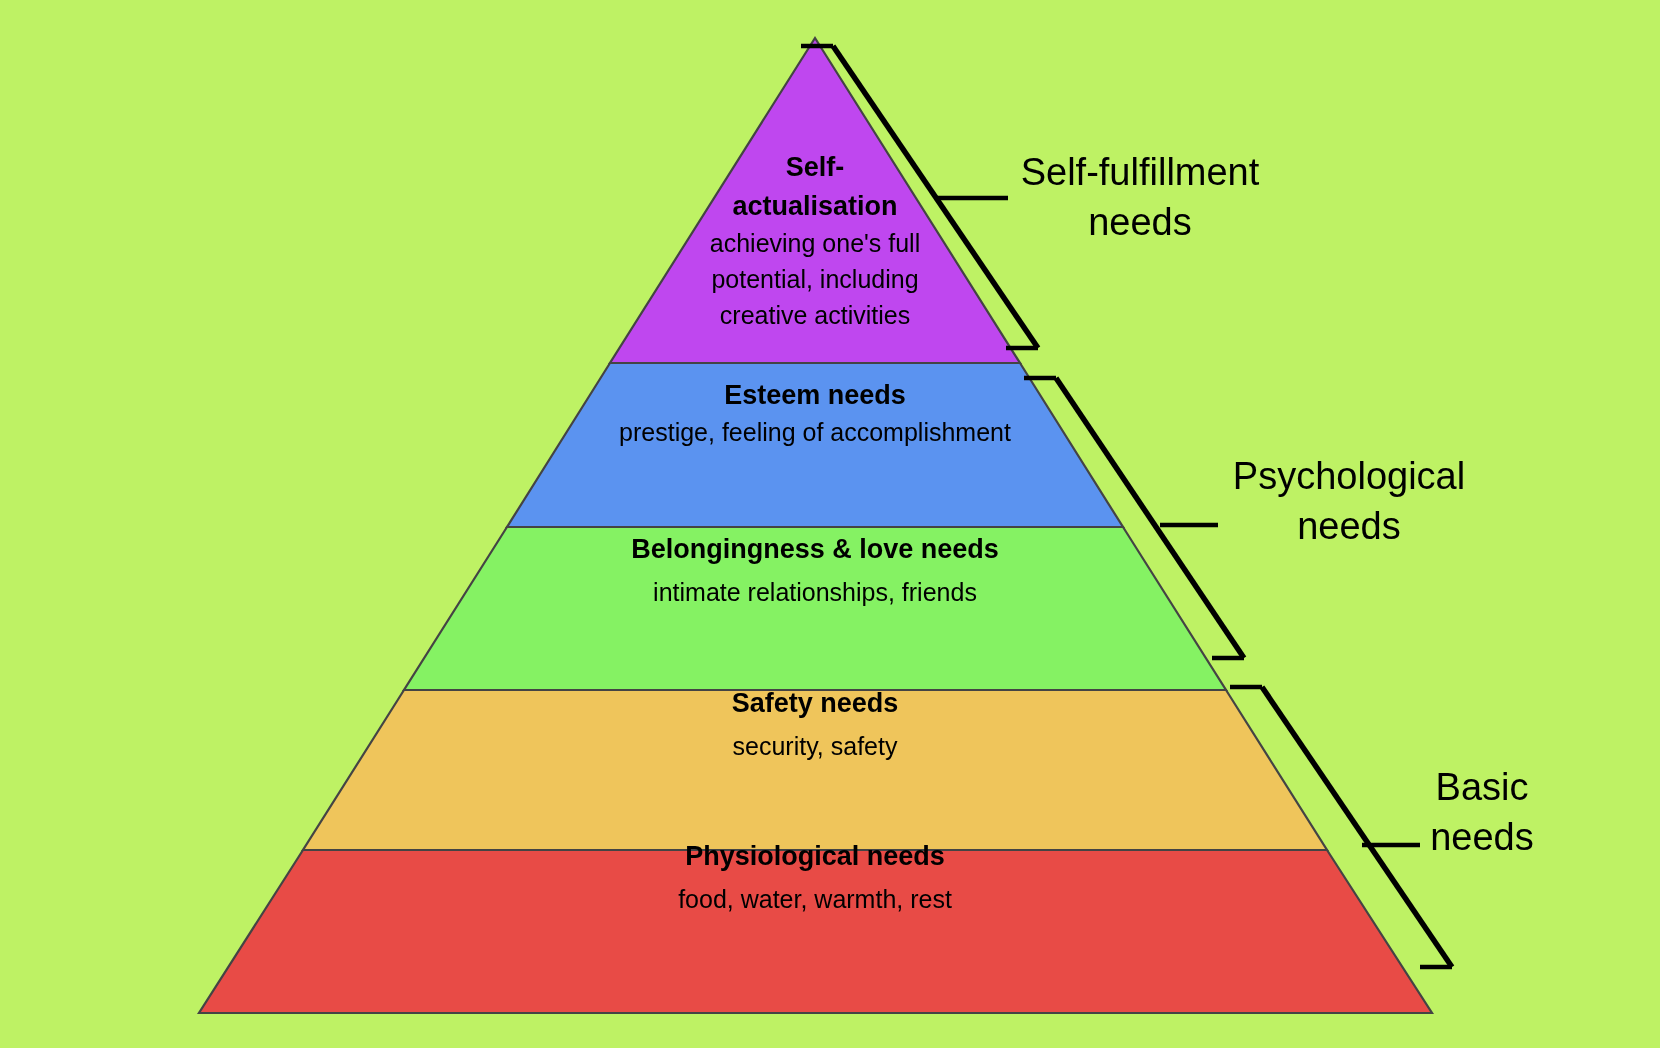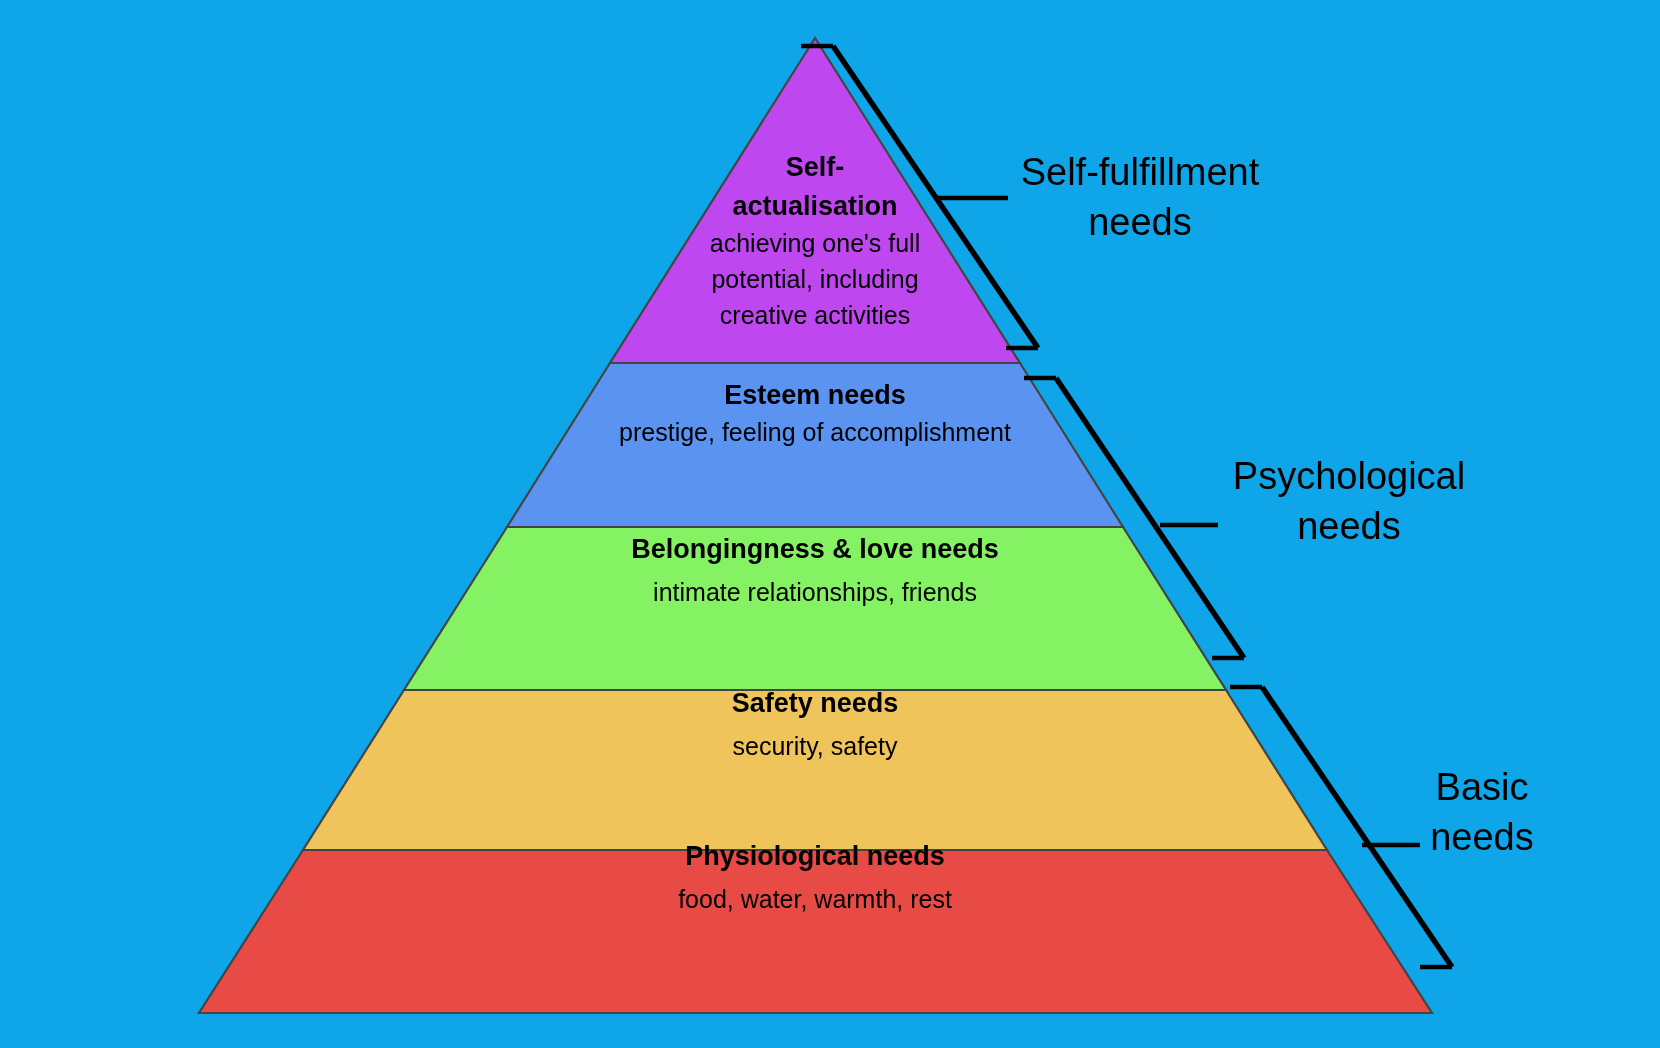--- a/index.html
+++ b/index.html
@@ -11,21 +11,21 @@
     width: 1660px;
     height: 1048px;
     background: #f7f7f7;
     font-family: "Liberation Sans", sans-serif;
     overflow: hidden;
   }
   #diagram-root {
     position: relative;
     width: 1660px;
     height: 1048px;
-    background: #0ea5e9;
+    background: #bef264;
   }
   svg.pyramid-svg {
     position: absolute;
     left: 0;
     top: 0;
     width: 1660px;
     height: 1048px;
     display: block;
   }
   .tier-shape {

